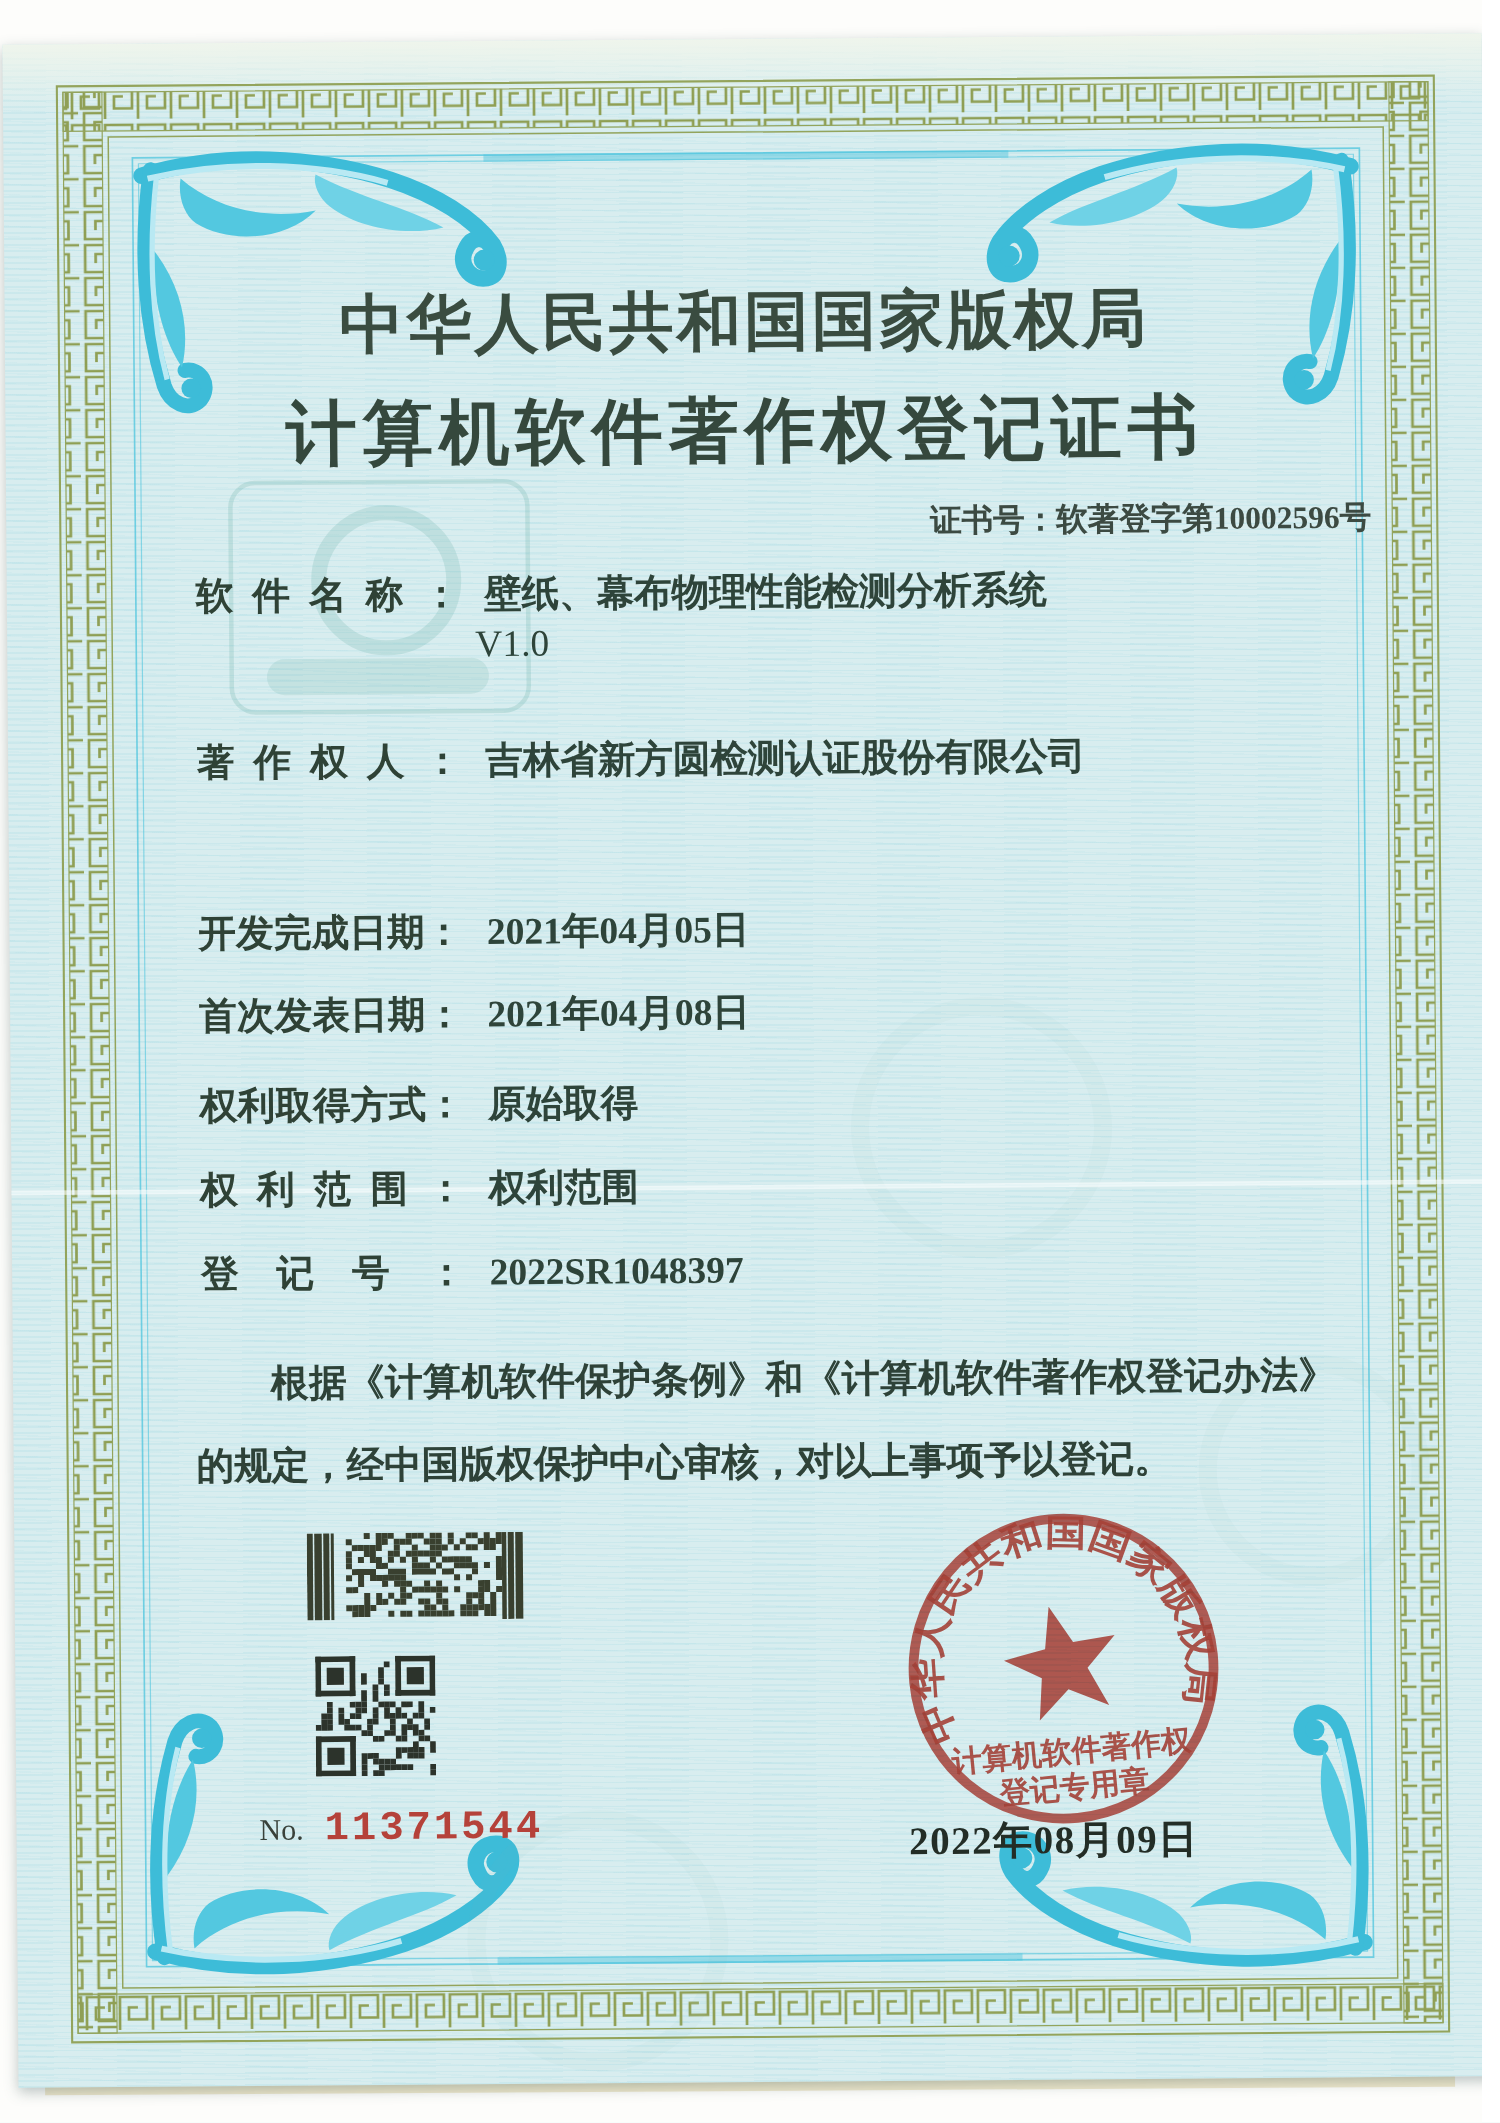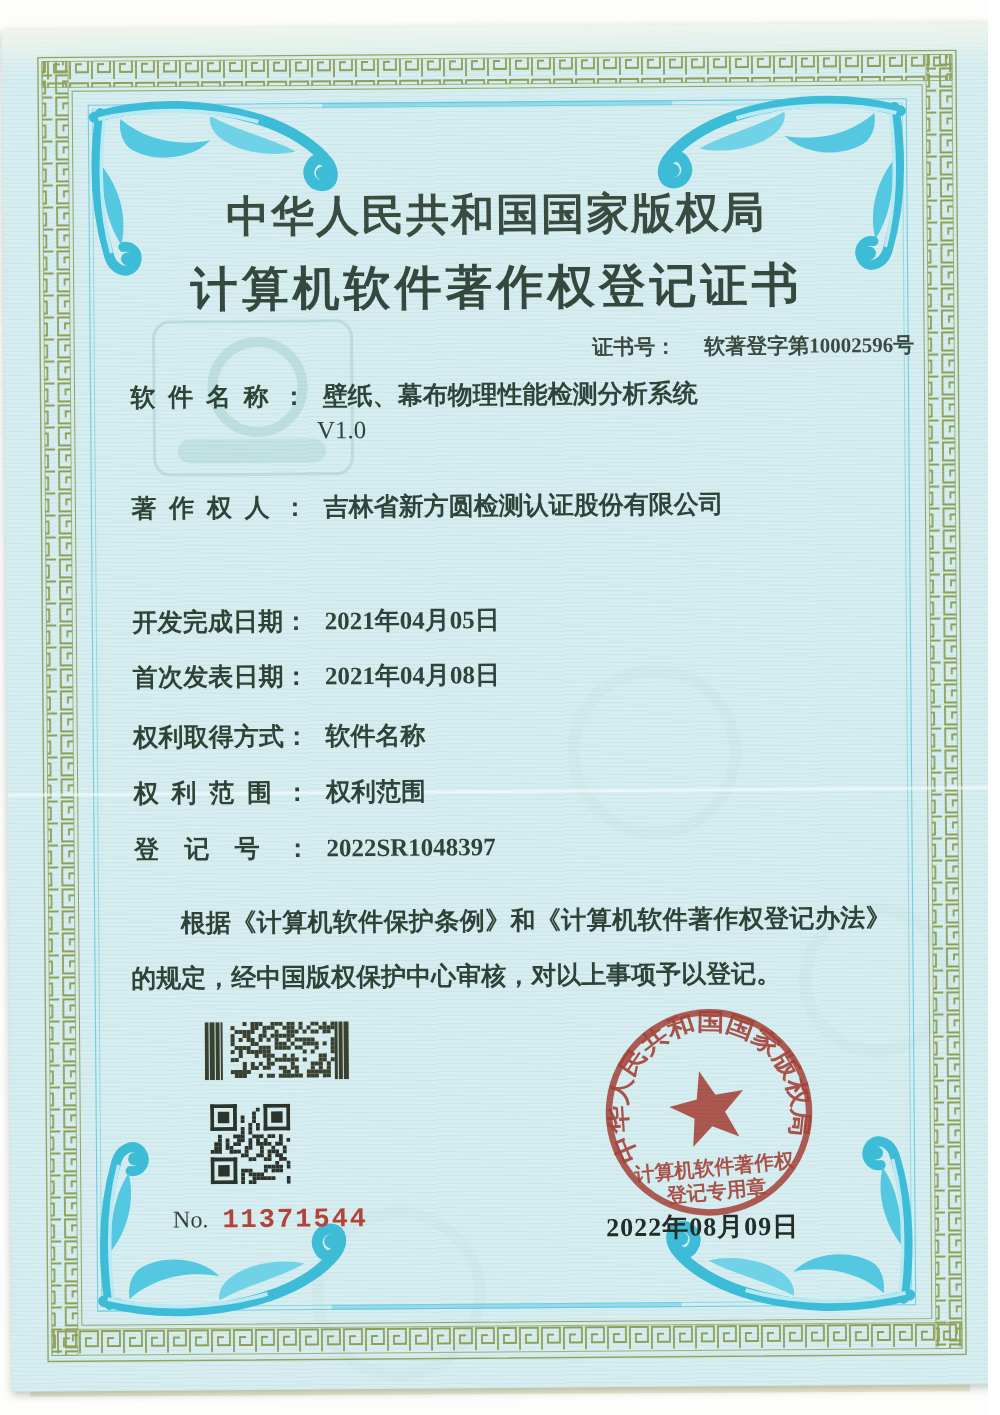--- a/index.html
+++ b/index.html
@@ -18,35 +18,35 @@
            #d8edef;
          box-shadow:0 3px 9px rgba(60,85,85,0.35);}
   #content{position:absolute;left:0;top:0;width:986px;height:1362px;color:#2f4438;}
 
   .authority{position:absolute;top:160px;left:0;width:100%;text-align:center;
              font-size:43px;font-weight:700;letter-spacing:2px;color:#3a4c40;}
   .maintitle{position:absolute;top:230px;left:0;width:100%;text-align:center;
              font-size:47px;font-weight:700;letter-spacing:4px;color:#35483d;}
   .certno{position:absolute;top:308px;left:510px;width:400px;text-align:right;
           font-size:21px;font-weight:700;color:#3c4a42;}
-  .certno .lab{margin-right:28px;}
+  .certno .lab{margin-right:0;}
 
   .frow{position:absolute;left:126px;font-size:25px;white-space:nowrap;}
   .flabel{display:inline-block;width:176px;text-align:justify;text-align-last:justify;
           font-weight:700;color:#2f4236;}
   .fvalue{margin-left:10px;font-weight:600;color:#2e443a;}
   .fvalue2{position:absolute;left:186px;top:37px;font-weight:400;color:#2e443a;}
   .r0{top:352px;} .r1{top:463px;} .r2{top:577px;} .r3{top:632px;}
   .r4{top:692px;} .r5{top:748px;} .r6{top:804px;}
 
   .statement{position:absolute;top:867px;left:122px;width:760px;font-size:25px;
              line-height:55px;text-indent:2em;text-align:justify;font-weight:600;color:#2e4238;}
 
   .serial{position:absolute;left:162px;top:1177px;white-space:nowrap;}
-  .serial .pfx{font-size:24px;color:#39413a;}
+  .serial .pfx{font-size:20px;color:#39413a;}
   .serial .num{font-size:27px;color:#b5423a;font-family:"Liberation Mono","DejaVu Sans Mono",monospace;
                letter-spacing:2px;margin-left:10px;font-weight:700;}
   .issuedate{position:absolute;left:595px;top:1185px;font-size:26px;font-weight:700;
              letter-spacing:1px;color:#232d26;}
 
   #borderSvg,#barcodeSvg,#qrSvg,#sealSvg{position:absolute;}
   #borderSvg{left:0;top:0;}
   #barcodeSvg{left:195px;top:994px;}
   #qrSvg{left:200px;top:1076px;}
   #sealSvg{left:583px;top:974px;transform:rotate(-5deg);mix-blend-mode:multiply;}
@@ -145,21 +145,21 @@
       <div class="frow r2">
         <span class="flabel">开发完成日期：</span>
         <span class="fvalue">2021年04月05日</span>
       </div>
       <div class="frow r3">
         <span class="flabel">首次发表日期：</span>
         <span class="fvalue">2021年04月08日</span>
       </div>
       <div class="frow r4">
         <span class="flabel">权利取得方式：</span>
-        <span class="fvalue">软件名称</span>
+        <span class="fvalue">原始取得</span>
       </div>
       <div class="frow r5">
         <span class="flabel">权利范围：</span>
         <span class="fvalue">权利范围</span>
       </div>
       <div class="frow r6">
         <span class="flabel">登记号：</span>
         <span class="fvalue">2022SR1048397</span>
       </div>
 

